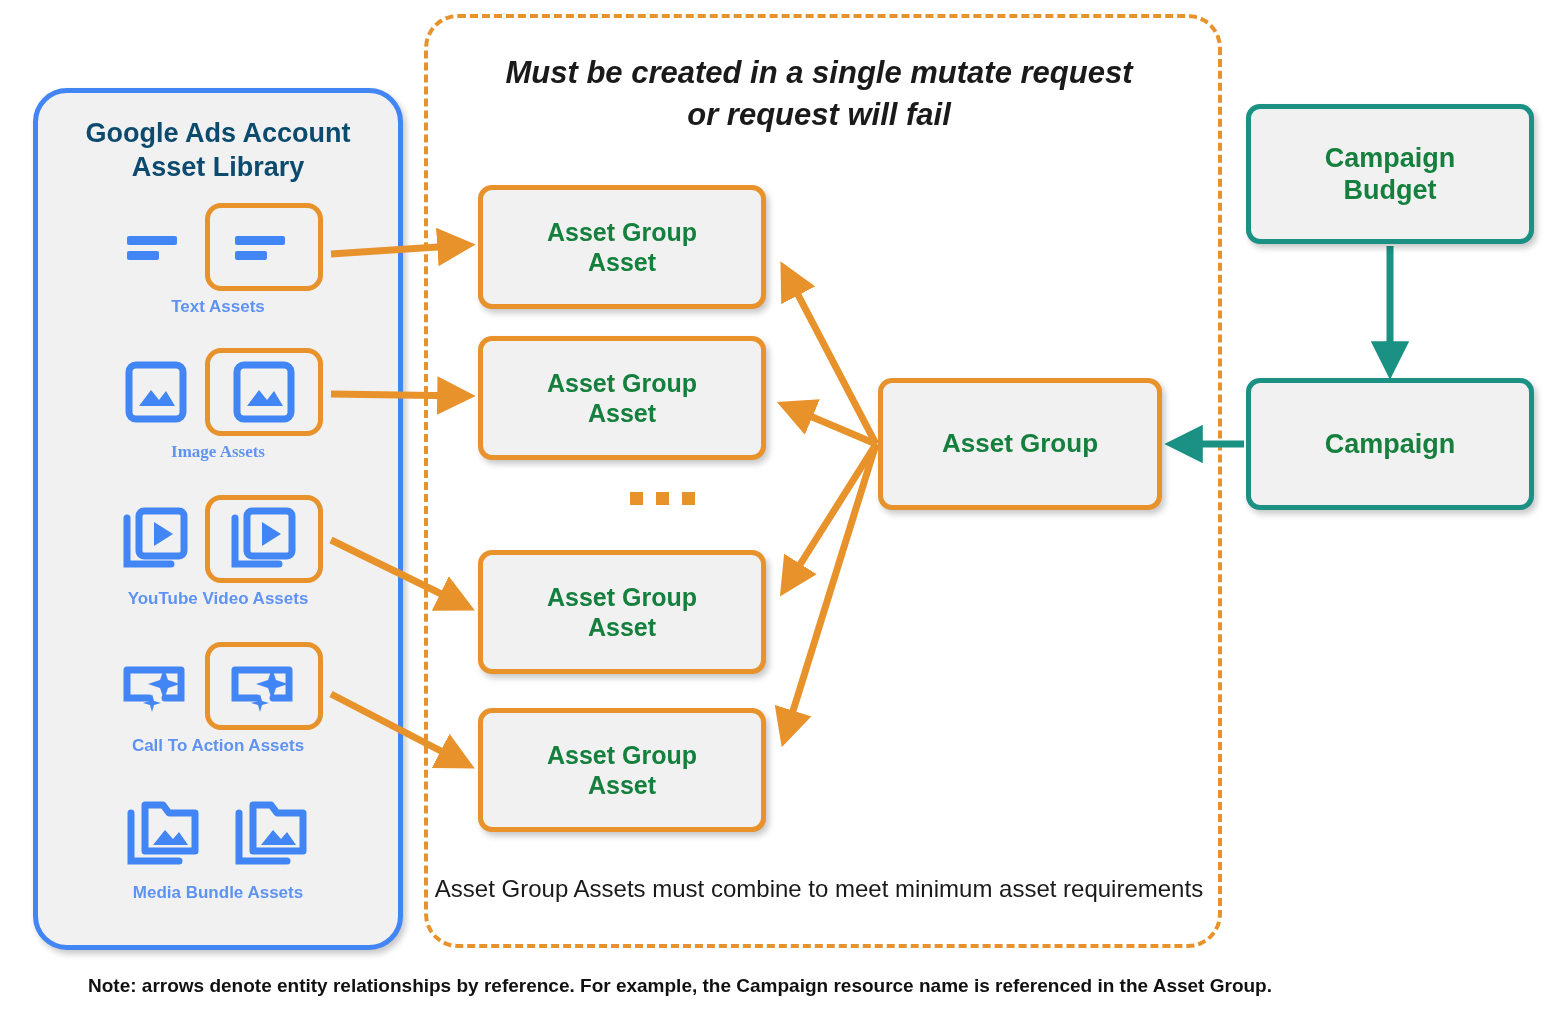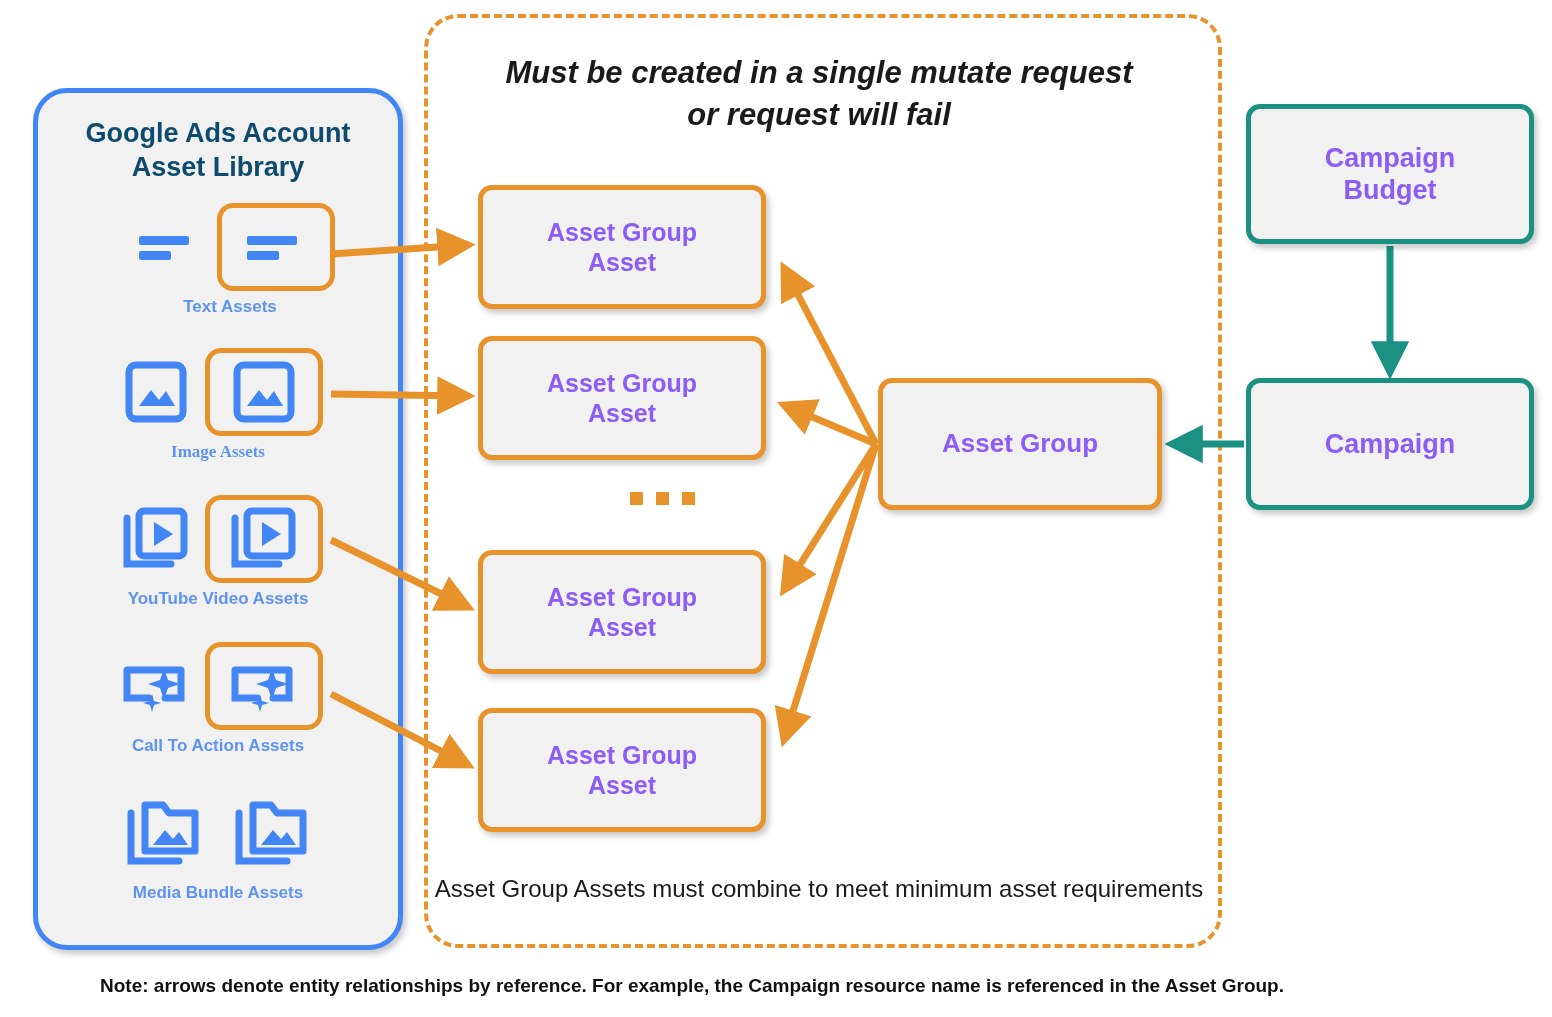--- a/index.html
+++ b/index.html
@@ -117,21 +117,21 @@
   
   .node {
     position: absolute;
     background: #f1f1f1;
     border-radius: 14px;
     box-shadow: 3px 4px 6px rgba(0,0,0,0.22);
     display: flex;
     align-items: center;
     justify-content: center;
     text-align: center;
-    color: #8b5cf6;
+    color: #15803d;
     line-height: 1.2;
     white-space: pre-line;
     box-sizing: border-box;
     z-index: 6;
   }
   .node-orange { border: 5px solid #e8922b; }
   .node-teal   { border: 5px solid #1b9184; }
 
   .aga { width: 288px; height: 124px; left: 478px; font-size: 25px; font-weight: bold; }
   #aga-1 { top: 185px; }
@@ -169,38 +169,37 @@
 
   .page-note {
     position: absolute;
     left: 0; top: 975px;
     width: 1360px;
     text-align: center;
     font-size: 19px;
     font-weight: bold;
     color: #111111;
     z-index: 6;
-    padding-left: 12px;
   }
 </style>
 </head>
 <body>
 
 <div id="stage">
 
   <div class="mutate-box"></div>
   <div class="mutate-title">Must be created in a single mutate request
 or request will fail</div>
   <div class="mutate-footnote">Asset Group Assets must combine to meet minimum asset requirements</div>
 
   <div class="library-panel">
     <div class="library-title">Google Ads Account
 Asset Library</div>
 
-    <div class="asset-row" style="top:108px;padding-left:12px;">
+    <div class="asset-row" style="top:108px;">
       <div class="asset-icons">
         <div class="icon-plain">
           <svg width="66" height="46" viewBox="0 0 66 46">
             <rect x="4" y="12" width="50" height="9" rx="2" fill="#4285f4"></rect>
             <rect x="4" y="27" width="32" height="9" rx="2" fill="#4285f4"></rect>
           </svg>
         </div>
         <div class="icon-boxed">
           <svg width="66" height="46" viewBox="0 0 66 46">
             <rect x="4" y="12" width="50" height="9" rx="2" fill="#4285f4"></rect>

